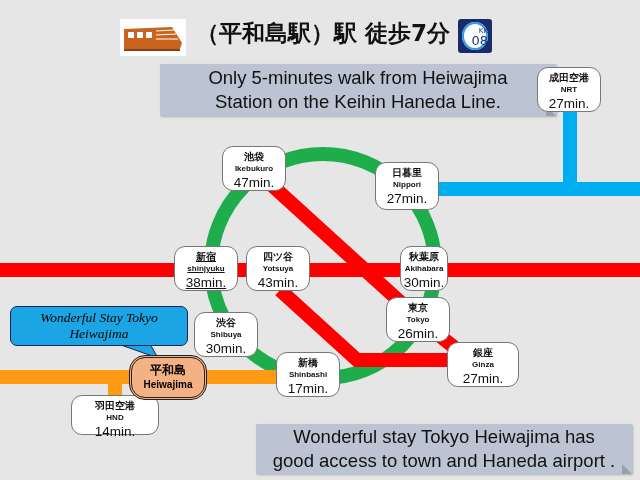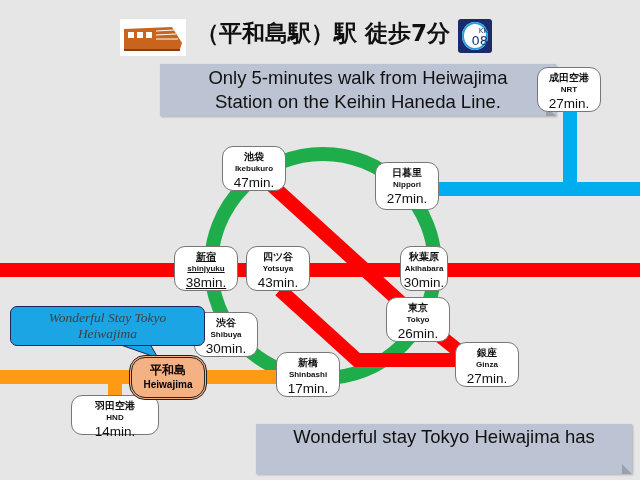--- a/index.html
+++ b/index.html
@@ -15,21 +15,21 @@
   .callout-top { left:112px; top:64px; width:396px; height:52px; font-size:18.5px; line-height:24px; padding-top:2px; box-sizing:border-box;margin-left:48px; }
   .callout-bottom { left:256px; top:424px; width:376px; height:50px; font-size:18.5px; line-height:24px; padding-top:1px; box-sizing:border-box; }
   .fold { position:absolute; right:0; bottom:0; width:0; height:0; border-left:10px solid #9aa1ad; border-top:10px solid transparent; }
   .station { position:absolute; background:#fff; border:1px solid #777; border-radius:11px; text-align:center; color:#111; box-sizing:border-box; }
   .st-jp { display:block; font-size:10px; font-weight:bold; line-height:13px; margin-top:3px; }
   .st-en { display:block; font-size:8px; font-weight:bold; line-height:11px; font-family:"Liberation Sans", sans-serif; }
   .st-min { display:block; font-size:13.5px; line-height:17px; font-family:"Liberation Sans", sans-serif; }
   .home { position:absolute; left:129px; top:355px; width:78px; height:45px; background:#f4b183; border:3px double #222; border-radius:16px; text-align:center; box-sizing:border-box; }
   .home .jp { display:block; font-size:12px; font-weight:bold; margin-top:5px; line-height:15px; }
   .home .en { display:block; font-size:10px; font-weight:bold; line-height:14px; font-family:"Liberation Sans", sans-serif; }
-  .bubble { position:absolute; left:10px; top:306px; width:195px; height:40px; background:#1ba5e5; border:1px solid #225; border-radius:7px; text-align:center; font-family:"Liberation Serif", serif; font-style:italic; color:#404040; font-size:13.5px; line-height:16px; padding-top:3px; box-sizing:border-box; }
+  .bubble { position:absolute; left:10px; top:306px; width:178px; height:40px; background:#1ba5e5; border:1px solid #225; border-radius:7px; text-align:center; font-family:"Liberation Serif", serif; font-style:italic; color:#000000; font-size:13.5px; line-height:16px; padding-top:3px; box-sizing:border-box; }
 </style>
 </head>
 <body>
 
 <svg class="map-svg" width="640" height="480">
 
   <circle cx="323" cy="266" r="112" fill="none" stroke="#1fad4b" stroke-width="14"></circle>
 
   <rect x="0" y="263" width="640" height="14" fill="#ff0000"></rect>
 
@@ -101,21 +101,21 @@
 <div class="station" style="left:386px;top:297px;width:64px;height:45px;">
   <span class="st-jp">東京</span>
   <span class="st-en">Tokyo</span>
   <span class="st-min">26min.</span>
 </div>
 <div class="station" style="left:276px;top:352px;width:64px;height:45px;">
   <span class="st-jp">新橋</span>
   <span class="st-en">Shinbashi</span>
   <span class="st-min">17min.</span>
 </div>
-<div class="station" style="left:447px;top:342px;width:64px;height:45px;margin-left:8px;">
+<div class="station" style="left:447px;top:342px;width:72px;height:45px;">
   <span class="st-jp">銀座</span>
   <span class="st-en">Ginza</span>
   <span class="st-min">27min.</span>
 </div>
 <div class="station" style="left:537px;top:67px;width:64px;height:45px;">
   <span class="st-jp">成田空港</span>
   <span class="st-en">NRT</span>
   <span class="st-min">27min.</span>
 </div>
 <div class="station" style="left:71px;top:395px;width:88px;height:40px;">
@@ -132,14 +132,15 @@
   <div>Heiwajima</div>
 </div>
 
 <div class="home">
   <span class="jp">平和島</span>
   <span class="en">Heiwajima</span>
 </div>
 
 <div class="callout callout-bottom">
   <div>Wonderful stay Tokyo Heiwajima has</div>
+  <div>good access to town and Haneda airport .</div>
   <span class="fold"></span>
 </div>
 
 </body></html>

